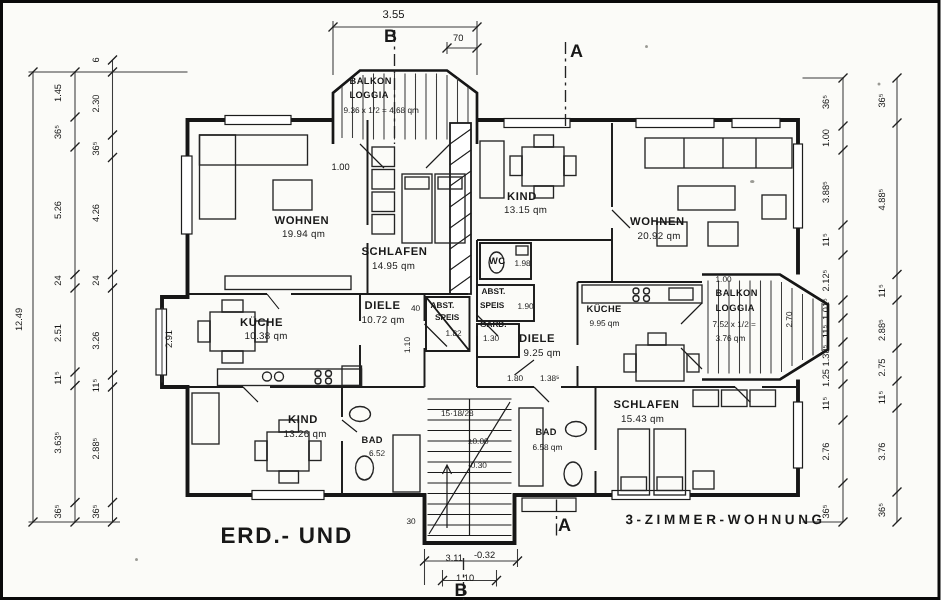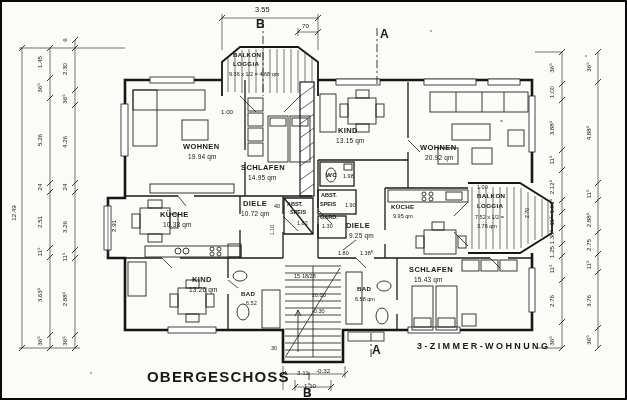--- a/index.html
+++ b/index.html
@@ -192,21 +192,21 @@
   <g stroke="#222" stroke-width="0.9" stroke-dasharray="8 3 2 3" fill="none">
     <path d="M263,20 V96 M377,28 V84 M371,333 V360 M309,372 V400"></path>
   </g>
 </svg>
 
 <div class="speck" style="left:430px;top:30px;width:2px;height:2px"></div>
 <div class="speck" style="left:500px;top:120px;width:3px;height:2px"></div>
 <div class="speck" style="left:585px;top:55px;width:2px;height:2px"></div>
 <div class="speck" style="left:90px;top:372px;width:2px;height:2px"></div>
 
-<div class="s ttl" style="left:147px;top:368px">OBERGESCHOSS</div>
+<div class="s ttl" style="left:147px;top:349px">ERD.- UND</div>
 <div class="s apt" style="left:417px;top:342px">3-ZIMMER-WOHNUNG</div>
 
 <div class="s mk" style="left:256px;top:18px">B</div>
 <div class="s mk" style="left:380px;top:28px">A</div>
 <div class="s mk" style="left:372px;top:344px">A</div>
 <div class="s mk" style="left:303px;top:387px">B</div>
 
 <div class="s rs" style="left:233px;top:52px">BALKON</div>
 <div class="s rs" style="left:233px;top:61px">LOGGIA</div>
 <div class="s t5" style="left:229px;top:72px">9.36 x 1/2 = 4.68 qm</div>

